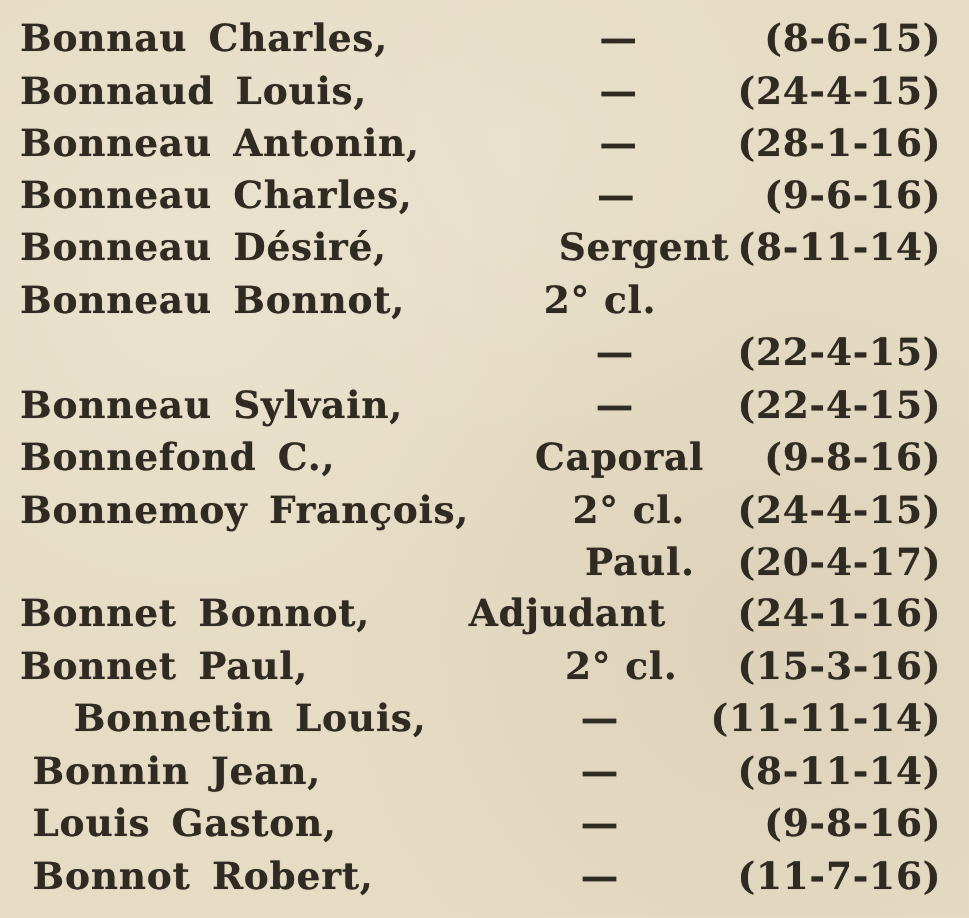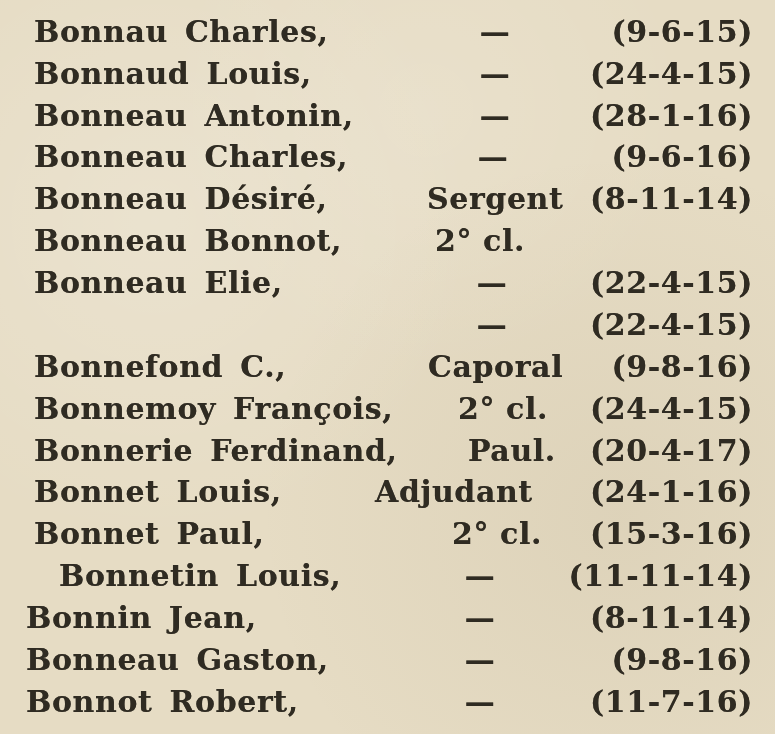--- a/index.html
+++ b/index.html
@@ -31,21 +31,21 @@
       width: 775px;
       height: 42px;
       font-size: 30px;
       font-weight: bold;
       line-height: 42px;
       white-space: nowrap;
       letter-spacing: 0.6px;
     }
     .entry .name {
       position: absolute;
-      left: 34px;
+      left: 16px;
       word-spacing: 6px;
     }
     .entry .rank {
       position: absolute;
       text-align: center;
     }
     .entry .rank.dash {
       left: 440px;
       width: 80px;
     }
@@ -60,21 +60,21 @@
     }
   </style>
 </head>
 <body>
 
 <div class="page">
 
   <div class="entry" style="top:11px;">
     <span class="name">Bonnau Charles,</span>
     <span class="rank dash" style="left:455px;">—</span>
-    <span class="date">(9-6-15)</span>
+    <span class="date">(8-6-15)</span>
   </div>
 
   <div class="entry" style="top:53px;">
     <span class="name">Bonnaud Louis,</span>
     <span class="rank dash" style="left:455px;">—</span>
     <span class="date">(24-4-15)</span>
   </div>
 
   <div class="entry" style="top:95px;">
     <span class="name">Bonneau Antonin,</span>
@@ -83,60 +83,59 @@
   </div>
 
   <div class="entry" style="top:136px;text-decoration:underline;">
     <span class="name">Bonneau Charles,</span>
     <span class="rank dash" style="left:453px;">—</span>
     <span class="date">(9-6-16)</span>
   </div>
 
   <div class="entry" style="top:178px;">
     <span class="name">Bonneau Désiré,</span>
-    <span class="rank" style="left:427px;text-align:right;">Sergent</span>
+    <span class="rank" style="left:447px;text-align:right;">Sergent</span>
     <span class="date">(8-11-14)</span>
   </div>
 
   <div class="entry" style="top:220px;">
     <span class="name">Bonneau Bonnot,</span>
     <span class="rank" style="left:435px;">2° cl.</span>
   </div>
 
   <div class="entry" style="top:262px;">
-    <span class="name">Bonneau Elie,</span>
     <span class="rank dash" style="left:452px;">—</span>
     <span class="date">(22-4-15)</span>
   </div>
 
   <div class="entry" style="top:304px;">
+    <span class="name">Bonneau Sylvain,</span>
     <span class="rank dash" style="left:452px;">—</span>
     <span class="date">(22-4-15)</span>
   </div>
 
   <div class="entry" style="top:346px;">
     <span class="name">Bonnefond C.,</span>
     <span class="rank" style="left:428px;">Caporal</span>
     <span class="date">(9-8-16)</span>
   </div>
 
   <div class="entry" style="top:388px;">
     <span class="name">Bonnemoy François,</span>
     <span class="rank" style="left:458px;">2° cl.</span>
     <span class="date">(24-4-15)</span>
   </div>
 
   <div class="entry" style="top:430px;">
-    <span class="name">Bonnerie Ferdinand,</span>
     <span class="rank" style="left:468px;">Paul.</span>
     <span class="date">(20-4-17)</span>
   </div>
 
   <div class="entry" style="top:471px;">
-    <span class="name">Bonnet Louis,</span>
+    <span class="name">Bonnet Bonnot,</span>
     <span class="rank" style="left:375px;">Adjudant</span>
     <span class="date">(24-1-16)</span>
   </div>
 
   <div class="entry" style="top:513px;">
     <span class="name">Bonnet Paul,</span>
     <span class="rank" style="left:452px;">2° cl.</span>
     <span class="date">(15-3-16)</span>
   </div>
 
@@ -146,21 +145,21 @@
     <span class="date">(11-11-14)</span>
   </div>
 
   <div class="entry" style="top:597px;">
     <span class="name" style="left:26px;">Bonnin Jean,</span>
     <span class="rank dash" style="left:440px;">—</span>
     <span class="date">(8-11-14)</span>
   </div>
 
   <div class="entry" style="top:639px;">
-    <span class="name" style="left:26px;">Bonneau Gaston,</span>
+    <span class="name" style="left:26px;">Louis Gaston,</span>
     <span class="rank dash" style="left:440px;">—</span>
     <span class="date">(9-8-16)</span>
   </div>
 
   <div class="entry" style="top:681px;">
     <span class="name" style="left:26px;">Bonnot Robert,</span>
     <span class="rank dash" style="left:440px;">—</span>
     <span class="date">(11-7-16)</span>
   </div>
 

